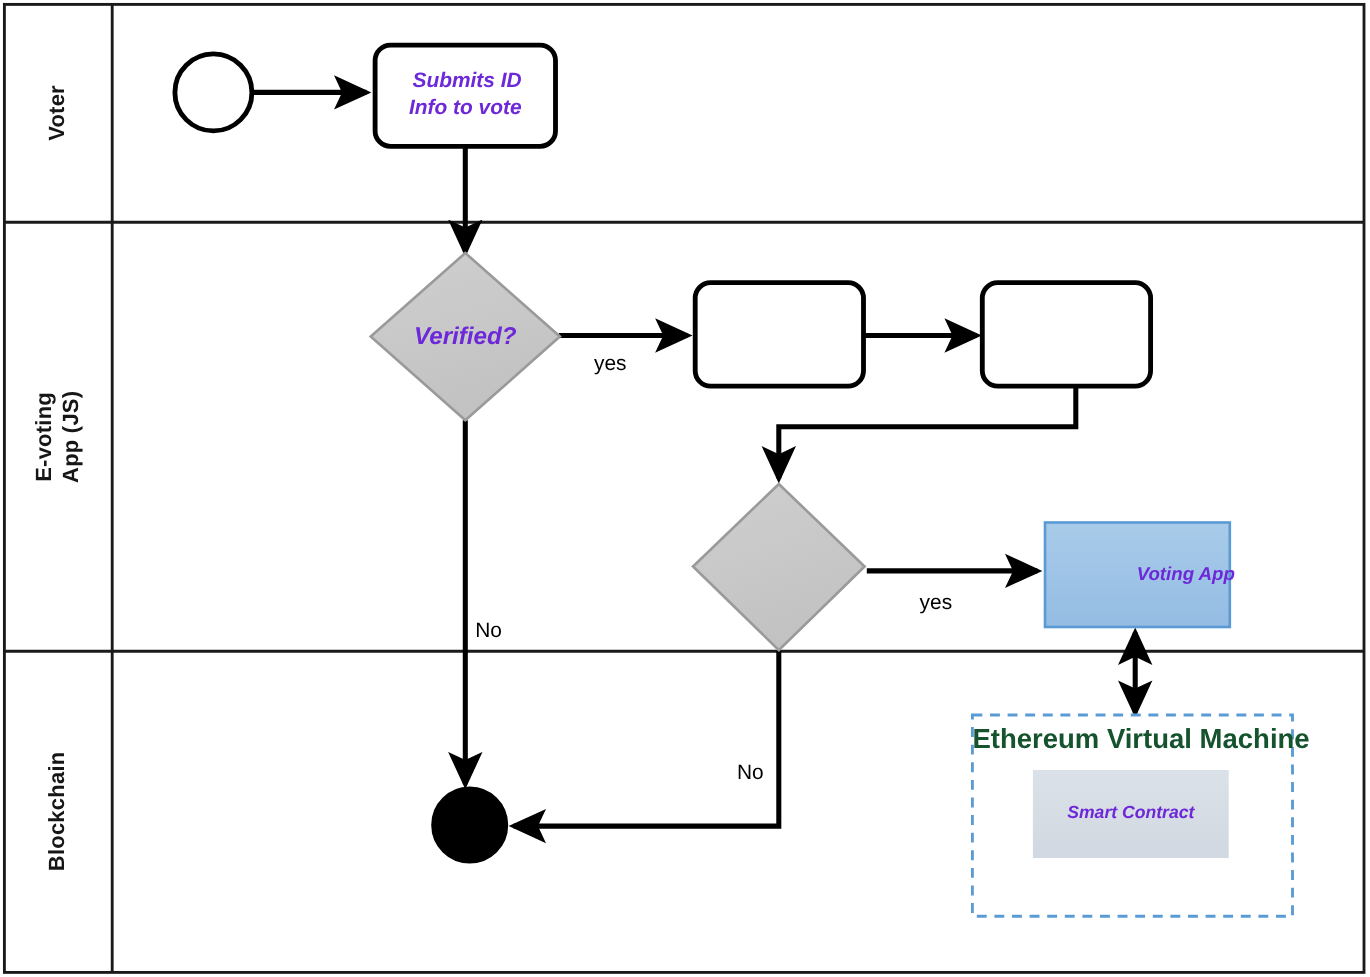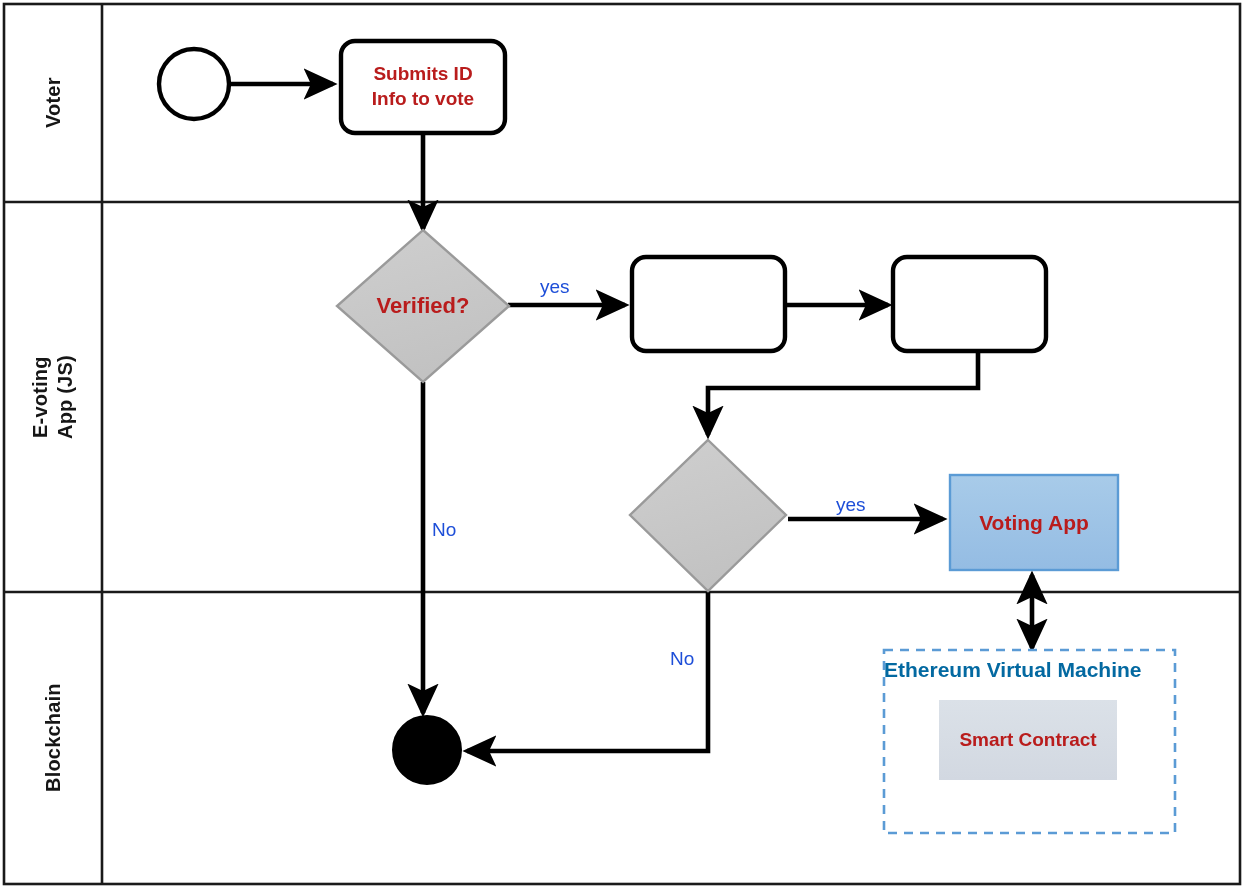--- a/index.html
+++ b/index.html
@@ -36,45 +36,47 @@
     color: #161616;
     text-align: center;
     line-height: 1.25;
     letter-spacing: 0.2px;
   }
   .node-text {
     position: absolute;
     display: flex;
     align-items: center;
     justify-content: center;
-    text-align: center;
+    text-align: right;
     font-weight: bold;
-    color: #b91c1c;
+    color: #6d28d9;
     line-height: 1.3;
     pointer-events: none;
+    font-style: italic;
   }
   .edge-label {
     position: absolute;
     font-size: 19px;
     font-weight: normal;
-    color: #1d4ed8;
+    color: #000000;
     white-space: nowrap;
+    margin-top: 44px;
   }
   .task-text { font-size: 19px; }
   .gw-text { font-size: 22px; }
-  .votingapp-text { font-size: 21px; }
+  .votingapp-text { font-size: 17px; padding-left: 44px; }
   .evm-title {
     position: absolute;
     font-weight: bold;
-    font-size: 21px;
-    color: #0369a1;
-    text-align: left;
+    font-size: 25px;
+    color: #14532d;
+    text-align: right;
     white-space: nowrap;
   }
-  .sc-text { font-size: 19px; }
+  .sc-text { font-size: 16px; }
 </style>
 </head>
 <body>
 
 <div id="diagram-root">
 
   <svg id="diagram-svg" viewBox="0 0 1245 888" xmlns="http://www.w3.org/2000/svg">
     <defs>
       <marker id="arrowhead" markerWidth="8" markerHeight="8" refX="6.4" refY="4" orient="auto" markerUnits="strokeWidth">
         <path d="M0,0.6 L7.4,4 L0,7.4 L1.6,4 Z" fill="#000000"></path>

